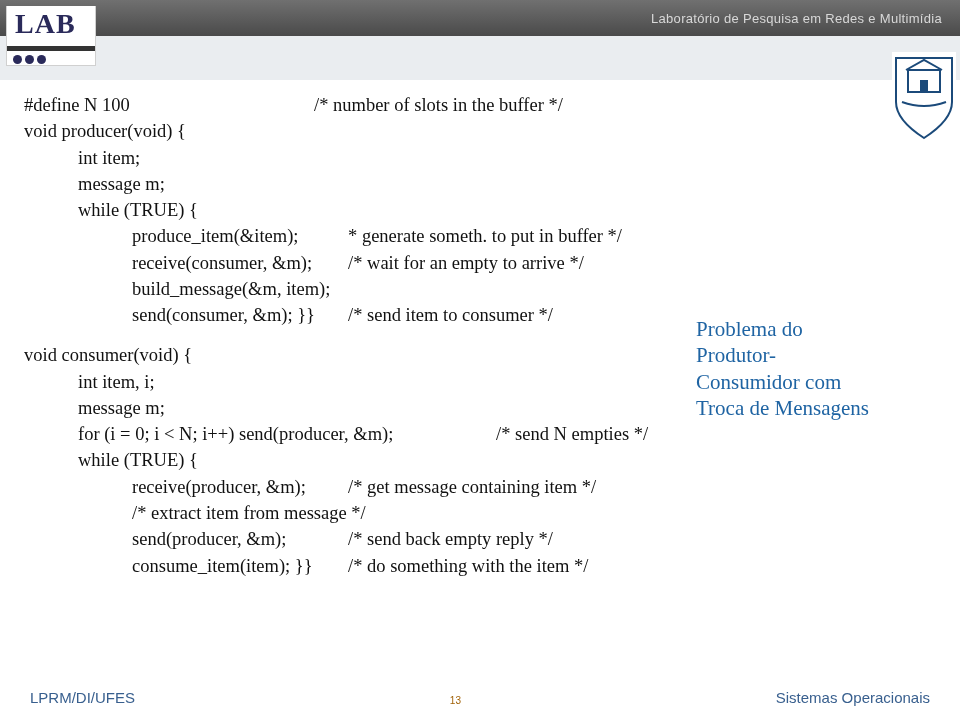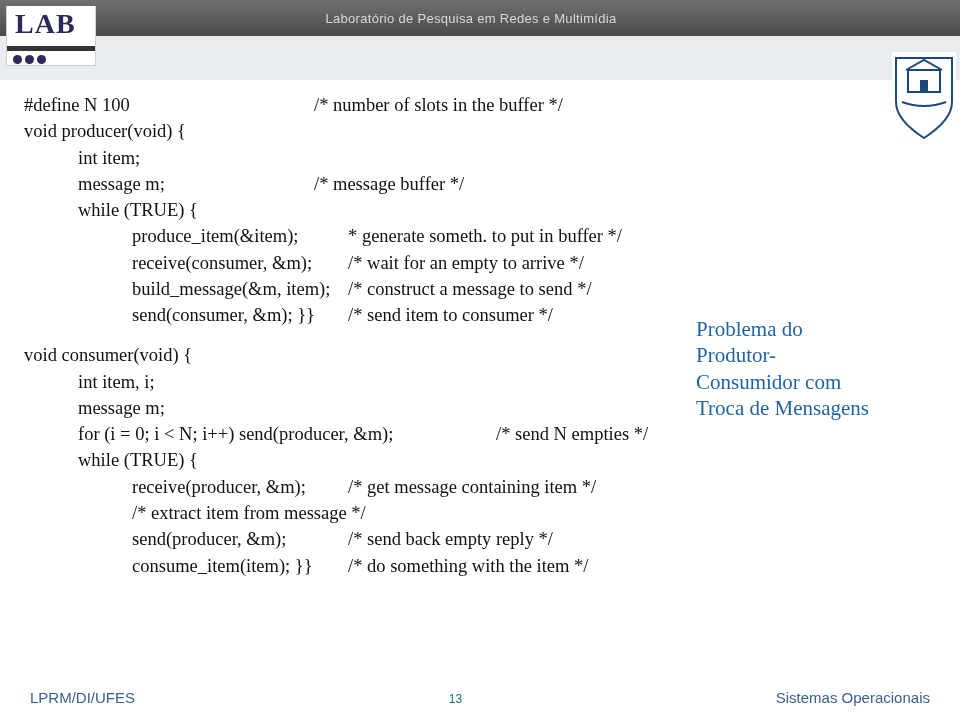--- a/index.html
+++ b/index.html
@@ -10,21 +10,21 @@
     background: #fff;
     position: relative;
     overflow: hidden;
   }
   .top-banner {
     width: 100%;
     height: 36px;
     background: linear-gradient(180deg, #707070 0%, #4a4a4a 100%);
     display: flex;
     align-items: center;
-    justify-content: center;
+    justify-content: flex-end;
     padding-right: 18px;
     color: #d8d8d8;
     font-size: 13px;
     letter-spacing: 0.3px;
   }
   .logo-frag {
     position: absolute;
     left: 6px;
     top: 6px;
     width: 90px;
@@ -105,21 +105,21 @@
     bottom: 14px;
     left: 0;
     width: 100%;
     display: flex;
     justify-content: space-between;
     align-items: flex-end;
     padding: 0 30px;
     font-size: 15px;
     color: #385f8e;
   }
-  .footer .pg { color: #0f766e; font-size: 12px; }
+  .footer .pg { color: #a16207; font-size: 10px; }
 </style>
 </head>
 <body>
 
 <div class="top-banner">
   <span>Laboratório de Pesquisa em Redes e Multimídia</span>
 </div>
 
 <div class="logo-frag">
   <div class="ltext">LAB</div>
@@ -143,25 +143,25 @@
   </svg>
 </div>
 
 <div class="main">
 
   <div class="code-area">
 
     <div class="code-row"><span style="width:290px;">#define N 100</span><span class="cmt">/* number of slots in the buffer */</span></div>
     <div class="code-row"><span>void producer(void) {</span></div>
     <div class="code-row"><span class="indent i1"></span><span>int item;</span></div>
-    <div class="code-row"><span class="indent i1"></span><span style="width:236px;">message m;</span><span class="cmt">/* message buffer */</span></div>
+    <div class="code-row"><span class="indent i1"></span><span style="width:236px;">message m;</span></div>
     <div class="code-row"><span class="indent i1"></span><span>while (TRUE) {</span></div>
     <div class="code-row"><span class="indent i2"></span><span style="width:216px;">produce_item(&amp;item);</span><span class="cmt">* generate someth. to put in buffer */</span></div>
     <div class="code-row"><span class="indent i2"></span><span style="width:216px;">receive(consumer, &amp;m);</span><span class="cmt">/* wait for an empty to arrive */</span></div>
-    <div class="code-row"><span class="indent i2"></span><span style="width:216px;">build_message(&amp;m, item);</span><span class="cmt">/* construct a message to send */</span></div>
+    <div class="code-row"><span class="indent i2"></span><span style="width:216px;">build_message(&amp;m, item);</span></div>
     <div class="code-row"><span class="indent i2"></span><span style="width:216px;">send(consumer, &amp;m); }}</span><span class="cmt">/* send item to consumer */</span></div>
 
     <div class="code-row" style="height:14px;"></div>
 
     <div class="code-row"><span>void consumer(void) {</span></div>
     <div class="code-row"><span class="indent i1"></span><span>int item, i;</span></div>
     <div class="code-row"><span class="indent i1"></span><span>message m;</span></div>
     <div class="code-row"><span class="indent i1"></span><span style="width:418px;">for (i = 0; i &lt; N; i++) send(producer, &amp;m);</span><span class="cmt">/* send N empties */</span></div>
     <div class="code-row"><span class="indent i1"></span><span>while (TRUE) {</span></div>
     <div class="code-row"><span class="indent i2"></span><span style="width:216px;">receive(producer, &amp;m);</span><span class="cmt">/* get message containing item */</span></div>

